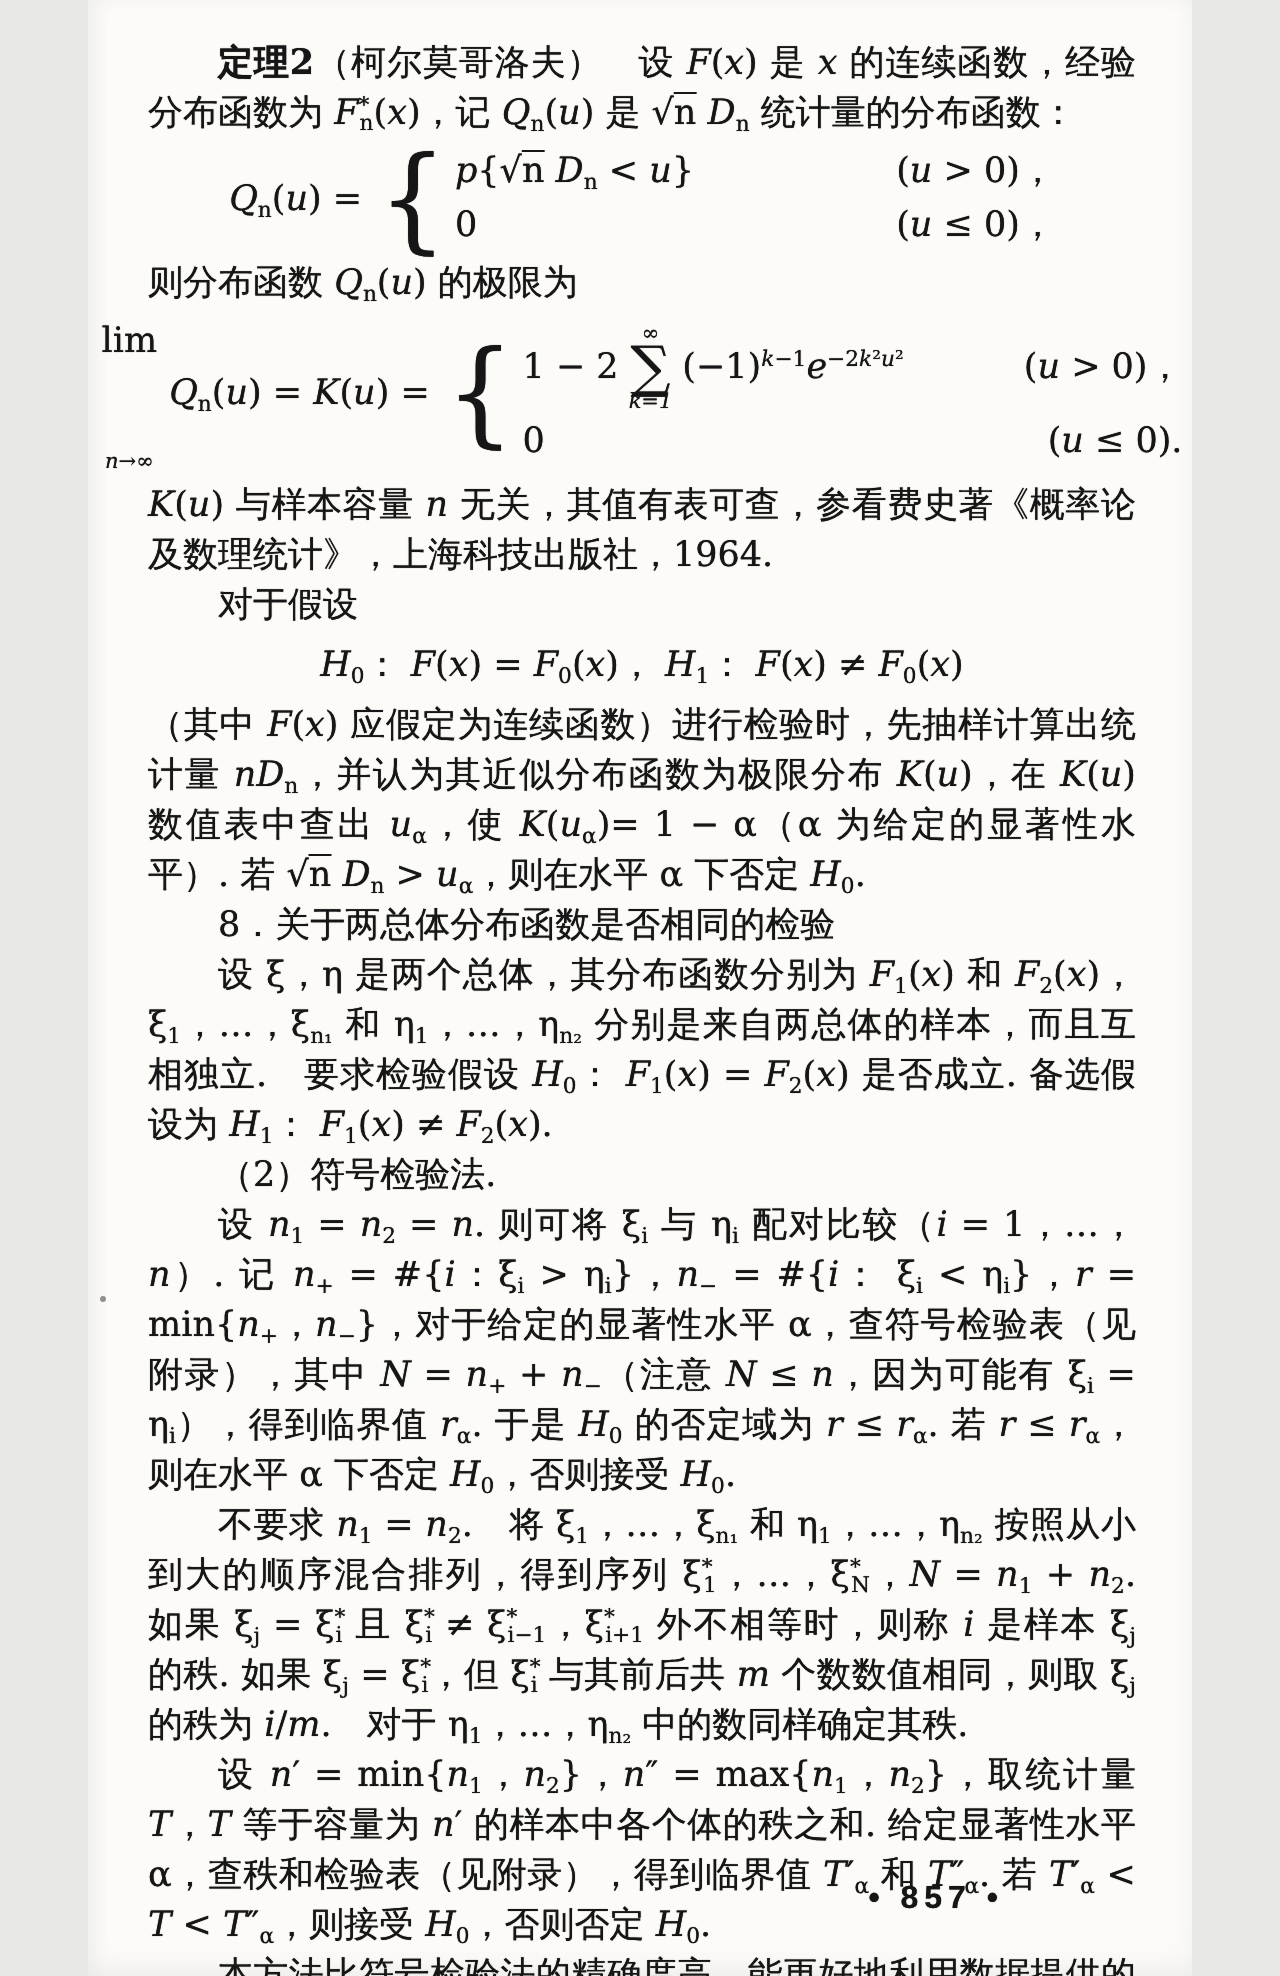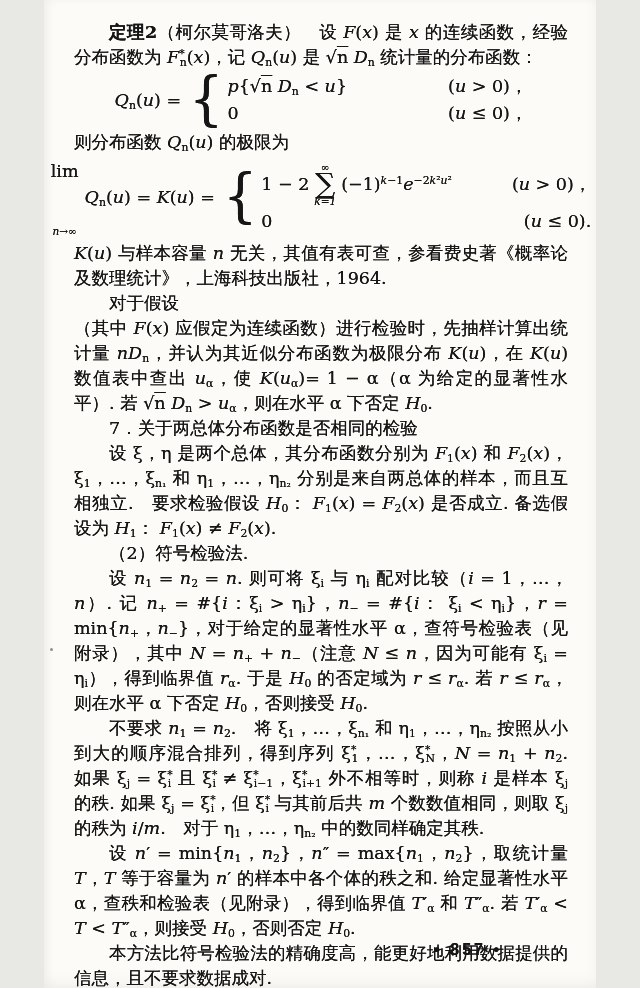--- a/index.html
+++ b/index.html
@@ -105,24 +105,27 @@
         <span class="math">0</span>
         <span class="math cond">(<i>u</i> ≤ 0).</span>
       </div>
     </div>
   </div>
 
   <p class="para"><i>K</i>(<i>u</i>) 与样本容量 <i>n</i> 无关，其值有表可查，参看费史著《概率论及数理统计》，上海科技出版社，1964.</p>
 
   <p class="para indent">对于假设</p>
 
+  <div class="formula center-f">
+    <span class="math"><i>H</i><sub>0</sub>： <i>F</i>(<i>x</i>) = <i>F</i><sub>0</sub>(<i>x</i>)，  <i>H</i><sub>1</sub>： <i>F</i>(<i>x</i>) ≠ <i>F</i><sub>0</sub>(<i>x</i>)</span>
+  </div>
 
   <p class="para">（其中 <i>F</i>(<i>x</i>) 应假定为连续函数）进行检验时，先抽样计算出统计量 <i>nD</i><sub>n</sub>，并认为其近似分布函数为极限分布 <i>K</i>(<i>u</i>)，在 <i>K</i>(<i>u</i>) 数值表中查出 <i>u</i><sub>α</sub>，使 <i>K</i>(<i>u</i><sub>α</sub>)= 1 − α（α 为给定的显著性水平）. 若 <span class="rad">√<span class="ol">n</span></span> <i>D</i><sub>n</sub> &gt; <i>u</i><sub>α</sub>，则在水平 α 下否定 <i>H</i><sub>0</sub>.</p>
 
-  <p class="para indent">7．关于两总体分布函数是否相同的检验</p>
+  <p class="para indent">8．关于两总体分布函数是否相同的检验</p>
 
   <p class="para indent">设 ξ，η 是两个总体，其分布函数分别为 <i>F</i><sub>1</sub>(<i>x</i>) 和 <i>F</i><sub>2</sub>(<i>x</i>)，ξ<sub>1</sub>，…，ξ<sub>n₁</sub> 和 η<sub>1</sub>，…，η<sub>n₂</sub> 分别是来自两总体的样本，而且互相独立.　要求检验假设 <i>H</i><sub>0</sub>： <i>F</i><sub>1</sub>(<i>x</i>) = <i>F</i><sub>2</sub>(<i>x</i>) 是否成立. 备选假设为 <i>H</i><sub>1</sub>： <i>F</i><sub>1</sub>(<i>x</i>) ≠ <i>F</i><sub>2</sub>(<i>x</i>).</p>
 
   <p class="para indent">（2）符号检验法.</p>
 
   <p class="para indent">设 <i>n</i><sub>1</sub> = <i>n</i><sub>2</sub> = <i>n</i>. 则可将 ξ<sub>i</sub> 与 η<sub>i</sub> 配对比较（<i>i</i> = 1，…，<i>n</i>）. 记 <i>n</i><sub>+</sub> = #{<i>i</i>：ξ<sub>i</sub> &gt; η<sub>i</sub>}，<i>n</i><sub>−</sub> = #{<i>i</i>： ξ<sub>i</sub> &lt; η<sub>i</sub>}，<i>r</i> = min{<i>n</i><sub>+</sub>，<i>n</i><sub>−</sub>}，对于给定的显著性水平 α，查符号检验表（见附录），其中 <i>N</i> = <i>n</i><sub>+</sub> + <i>n</i><sub>−</sub>（注意 <i>N</i> ≤ <i>n</i>，因为可能有 ξ<sub>i</sub> = η<sub>i</sub>），得到临界值 <i>r</i><sub>α</sub>. 于是 <i>H</i><sub>0</sub> 的否定域为 <i>r</i> ≤ <i>r</i><sub>α</sub>. 若 <i>r</i> ≤ <i>r</i><sub>α</sub>，则在水平 α 下否定 <i>H</i><sub>0</sub>，否则接受 <i>H</i><sub>0</sub>.</p>
 
 
   <p class="para indent">不要求 <i>n</i><sub>1</sub> = <i>n</i><sub>2</sub>.　将 ξ<sub>1</sub>，…，ξ<sub>n₁</sub> 和 η<sub>1</sub>，…，η<sub>n₂</sub> 按照从小到大的顺序混合排列，得到序列 ξ<sup>*</sup><sub class="s">1</sub>，…，ξ<sup>*</sup><sub class="s">N</sub>，<i>N</i> = <i>n</i><sub>1</sub> + <i>n</i><sub>2</sub>.　如果 ξ<sub>j</sub> = ξ<sup>*</sup><sub class="s">i</sub> 且 ξ<sup>*</sup><sub class="s">i</sub> ≠ ξ<sup>*</sup><sub class="s">i−1</sub>，ξ<sup>*</sup><sub class="s">i+1</sub> 外不相等时，则称 <i>i</i> 是样本 ξ<sub>j</sub> 的秩. 如果 ξ<sub>j</sub> = ξ<sup>*</sup><sub class="s">i</sub>，但 ξ<sup>*</sup><sub class="s">i</sub> 与其前后共 <i>m</i> 个数数值相同，则取 ξ<sub>j</sub> 的秩为 <i>i</i>/<i>m</i>.　对于 η<sub>1</sub>，…，η<sub>n₂</sub> 中的数同样确定其秩.</p>
 

